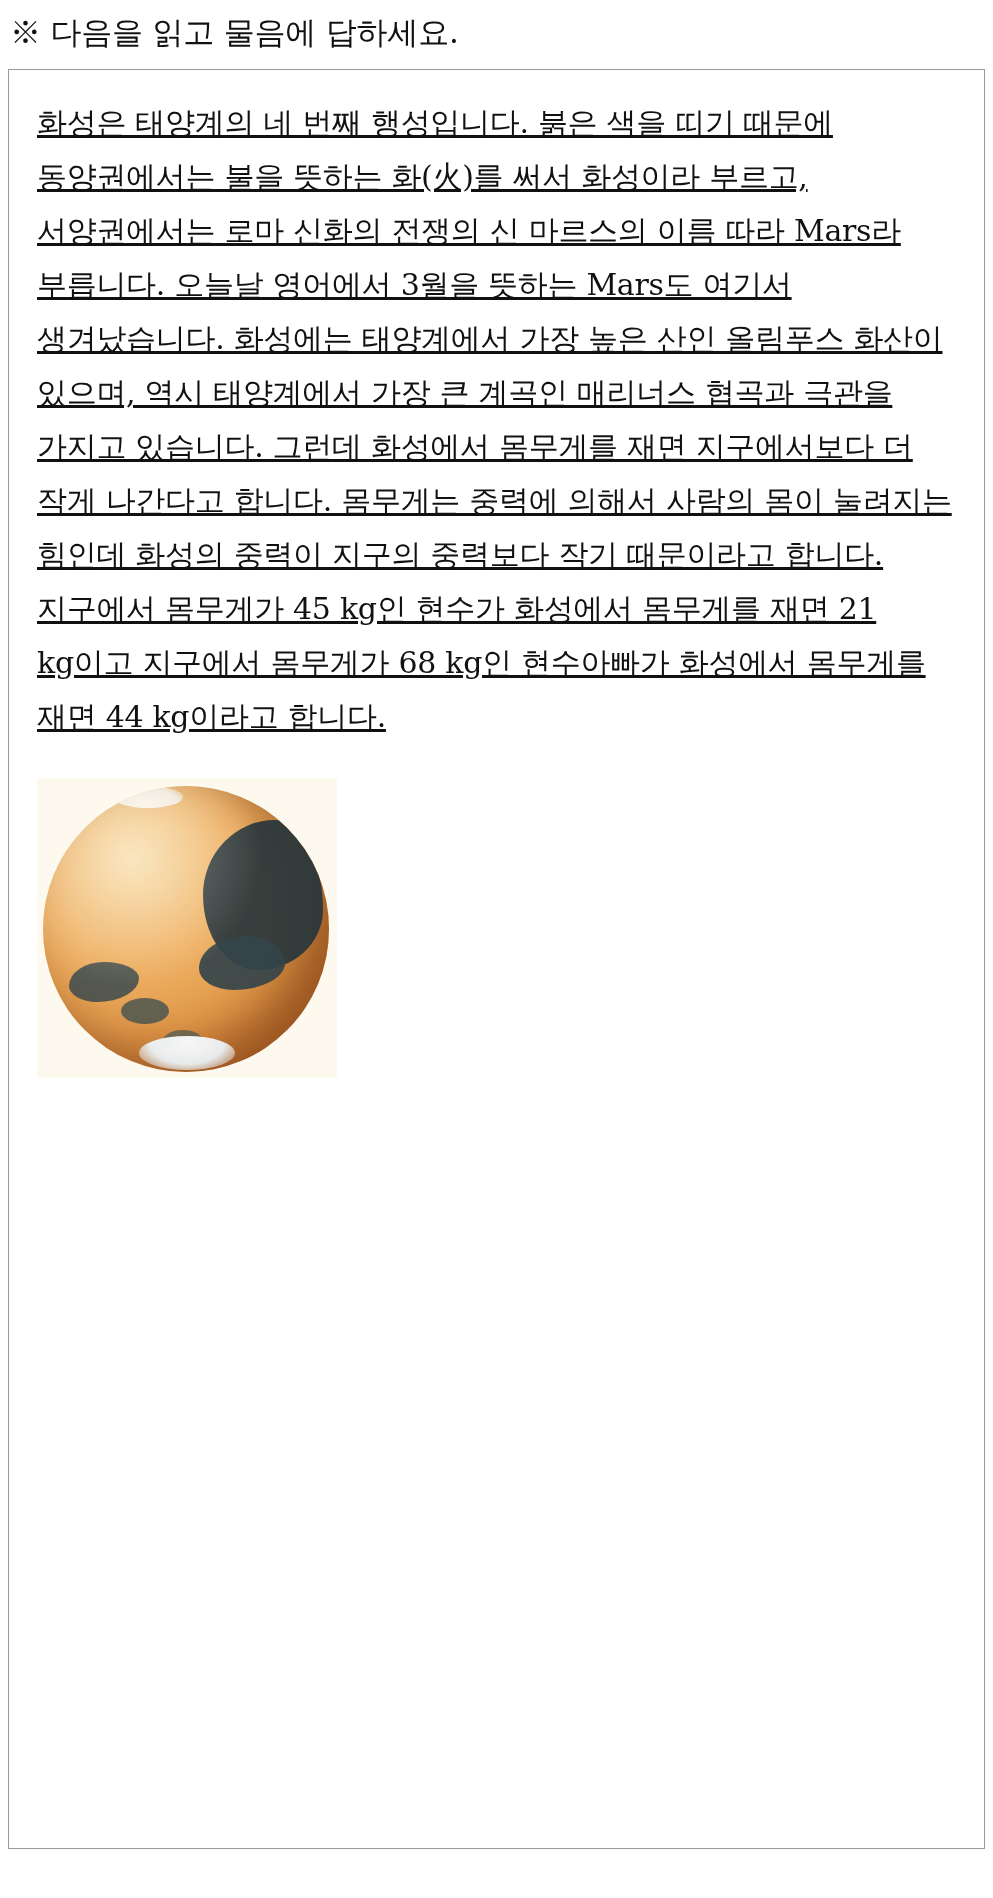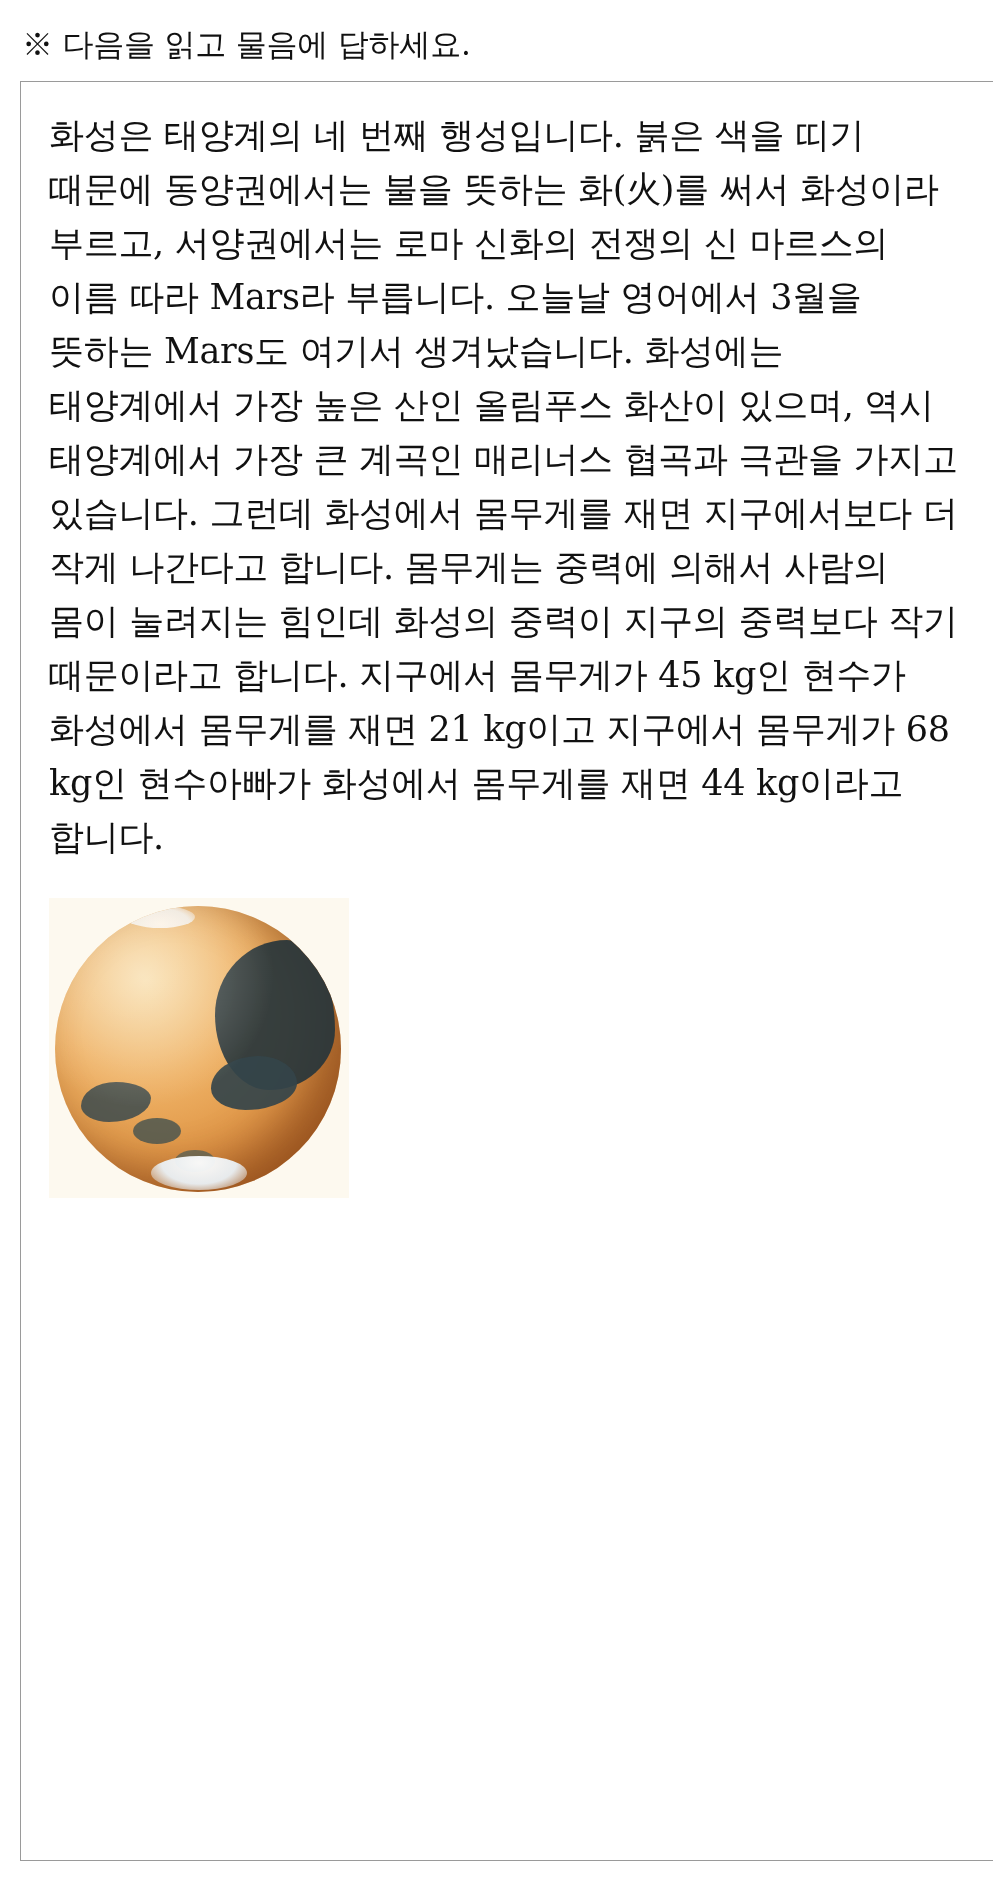--- a/index.html
+++ b/index.html
@@ -12,46 +12,47 @@
     height: 1898px;
     font-family: "DejaVu Serif", "Liberation Serif", serif;
     color: #111111;
     position: relative;
     overflow: hidden;
   }
   .page {
     width: 993px;
     height: 1898px;
     box-sizing: border-box;
-    padding: 12px;
+    padding: 0;
     position: relative;
   }
   .instruction {
     font-size: 31px;
     line-height: 1.2;
     padding: 14px 0 0 10px;
     letter-spacing: -0.2px;
     white-space: nowrap;
   }
   .passage-box {
     margin: 18px 8px 0 8px;
     border: 1px solid #9a9a9a;
     box-sizing: border-box;
     width: 977px;
     min-height: 1780px;
     padding: 26px 30px 20px 28px;
     position: relative;
   }
   .passage-text {
-    font-size: 35px;
+    font-size: 30px;
     line-height: 54px;
     letter-spacing: -0.3px;
     text-align: left;
     white-space: pre-line;
     word-break: keep-all;
+    text-decoration: underline;
   }
   .figure-wrap {
     margin-top: 34px;
     width: 300px;
     height: 300px;
     position: relative;
   }
   .figure-bg {
     position: absolute;
     left: 0; top: 0;

